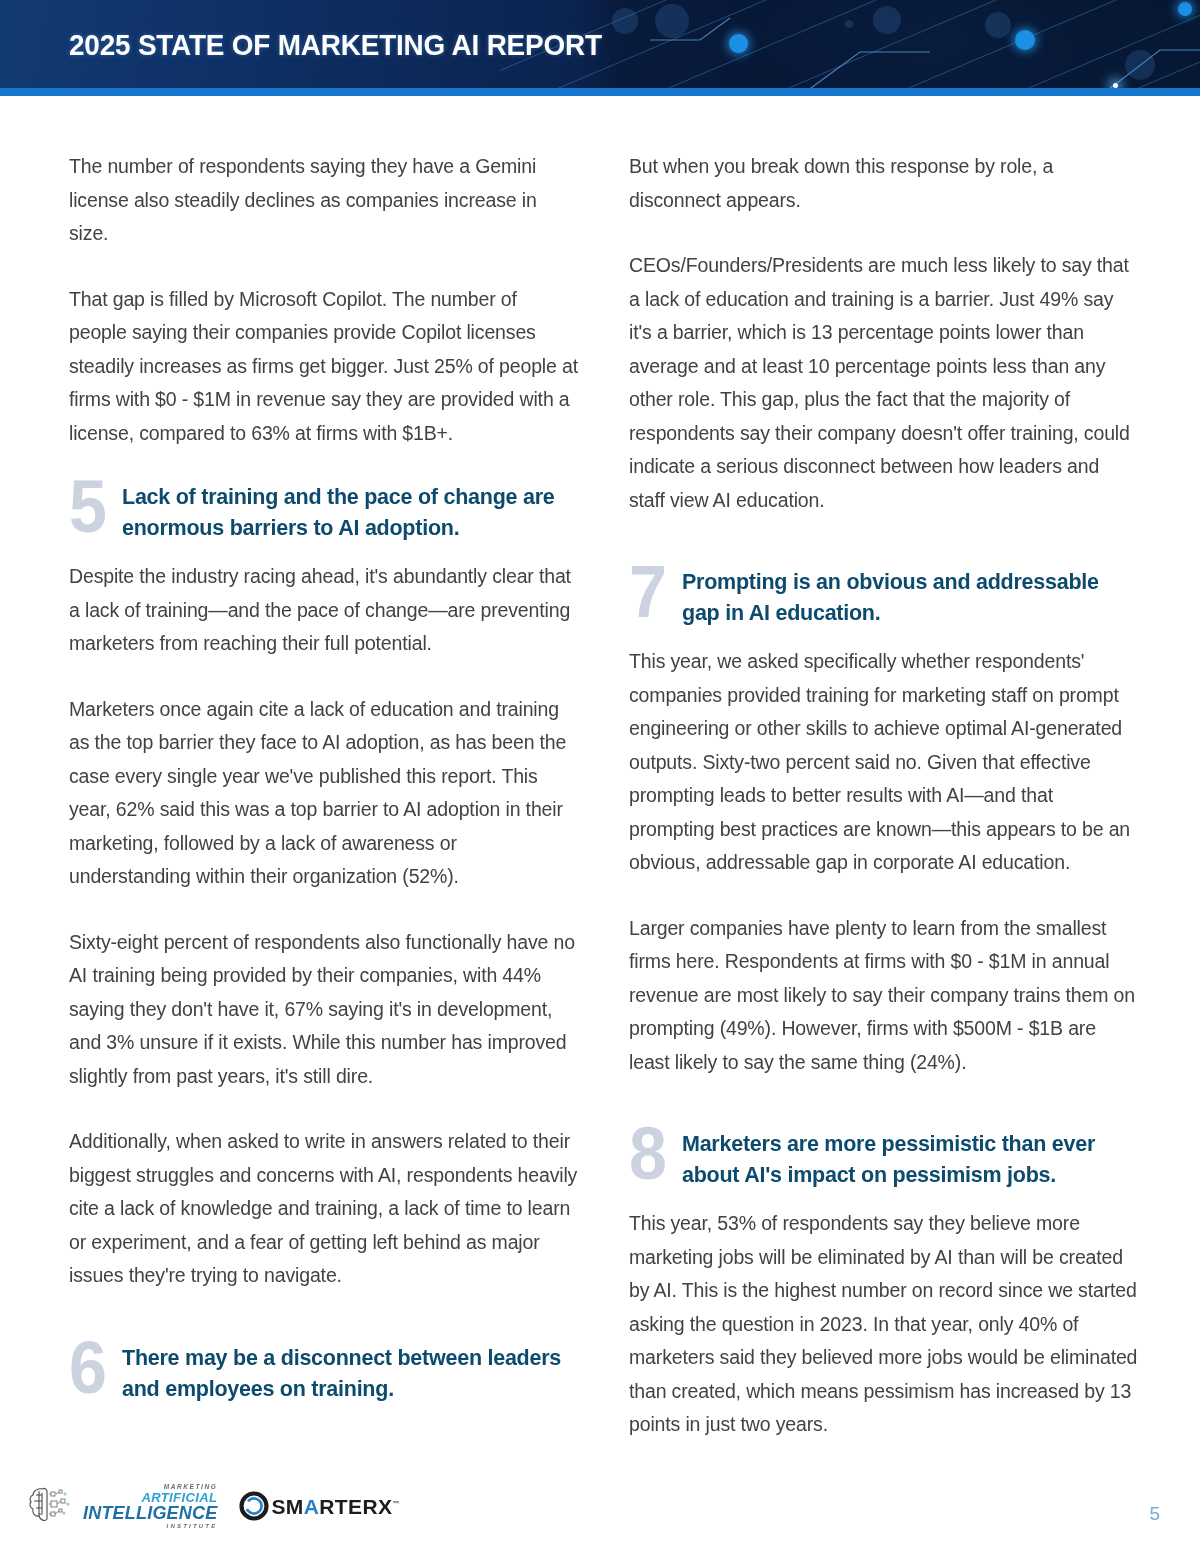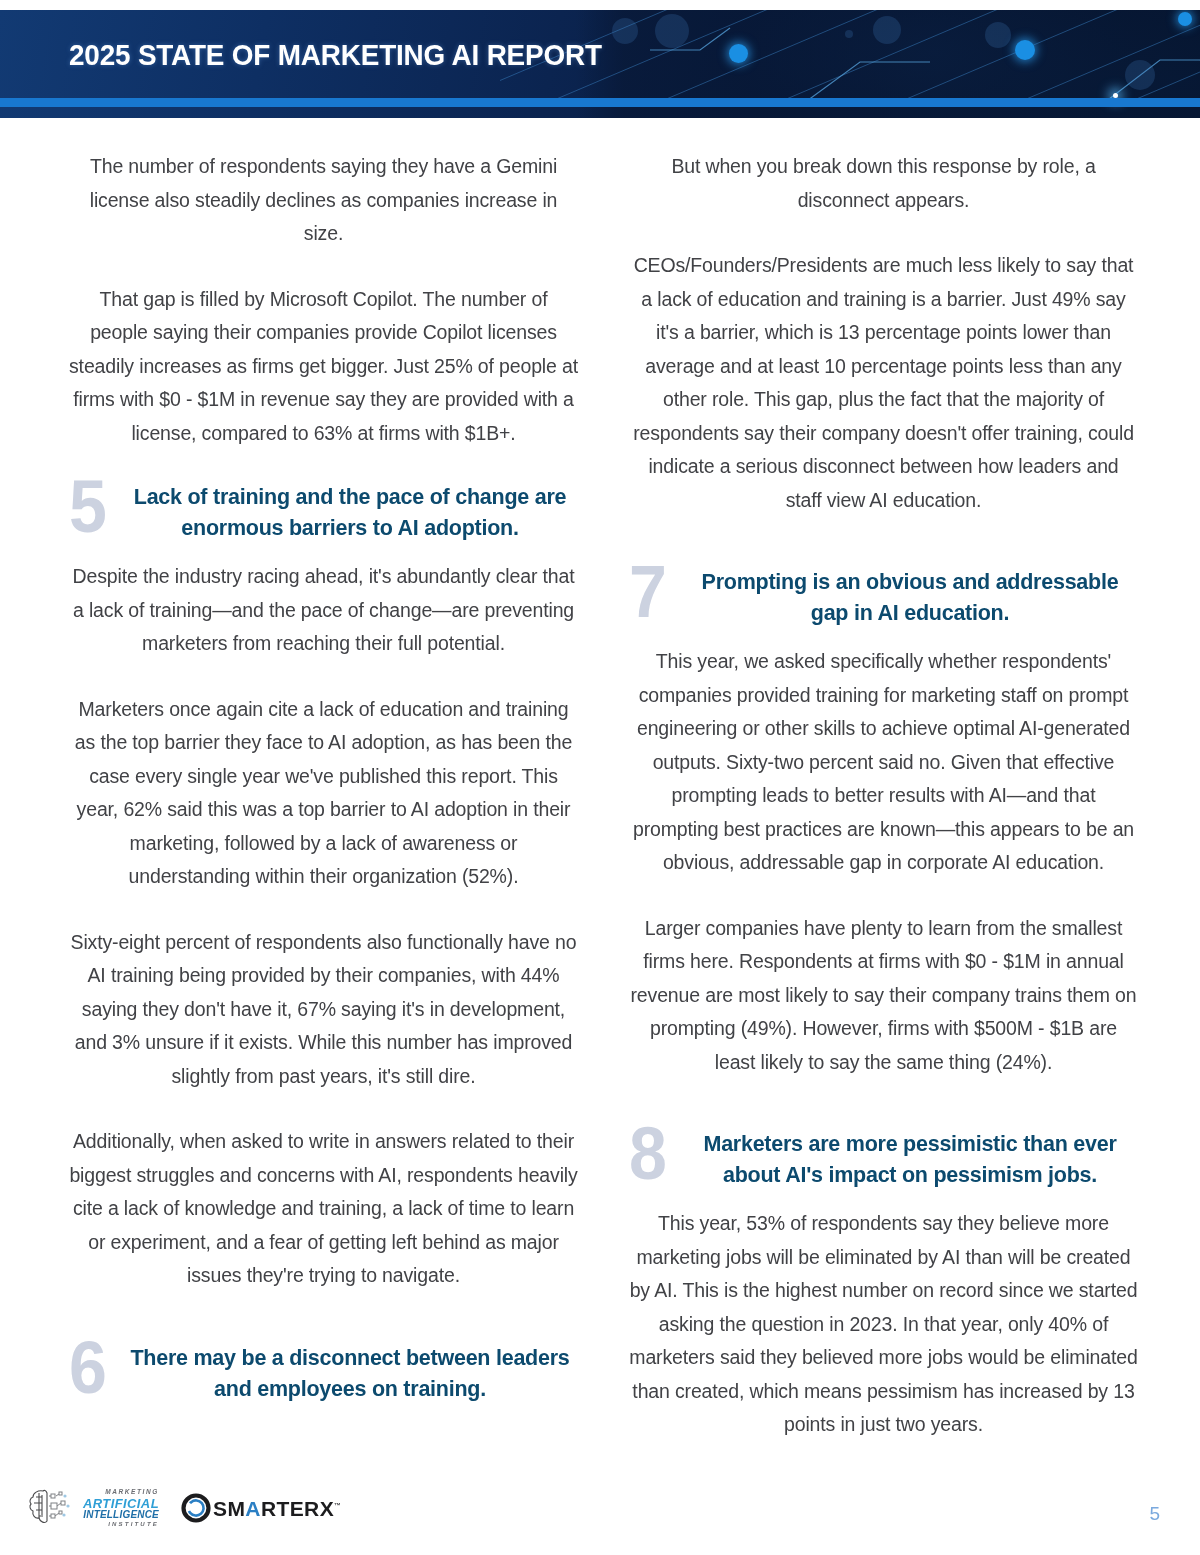--- a/index.html
+++ b/index.html
@@ -12,23 +12,23 @@
     height: 1555px;
     position: relative;
     font-family: "Liberation Sans", sans-serif;
     color: #3a3a3c;
     overflow: hidden;
   }
 
   
   .banner {
     position: absolute;
-    top: 10px; left: 0;
-    width: 1200px;
-    height: 108px;
+    top: 0; left: 0;
+    width: 1200px;
+    height: 96px;
     overflow: hidden;
     background: #be185d;
   }
   .banner-bg {
     position: absolute;
     inset: 0;
     background:
       radial-gradient(ellipse 280px 160px at 78% 40%, rgba(30,90,170,0.45), rgba(0,0,0,0) 70%),
       radial-gradient(ellipse 420px 200px at 98% 65%, rgba(25,110,200,0.40), rgba(0,0,0,0) 72%),
       linear-gradient(100deg, #123a73 0%, #0e2f63 22%, #0b2450 46%, #071b3e 68%, #061833 100%);
@@ -75,21 +75,20 @@
     background: #1878d0;
     z-index: 6;
   }
 
   
   .page-body {
     position: absolute;
     top: 150px;
     left: 0;
     width: 1200px;
-    text-align: center;
   }
   .columns {
     display: flex;
     gap: 51px;
     padding: 0 69px 0 69px;
     align-items: flex-start;
   }
   .col {
     width: 509px;
     flex: 0 0 509px;
@@ -162,21 +161,21 @@
   .maii-text { line-height: 1; text-align: right; }
   .maii-l1 {
     font-size: 6.5px; font-weight: bold; color: #6b6d72;
     letter-spacing: 1.6px; display: block; margin-bottom: 1px;
   }
   .maii-l2 {
     font-size: 13px; font-weight: bold; color: #2f9fd6;
     letter-spacing: 0.4px; display: block;
   }
   .maii-l3 {
-    font-size: 10px; font-weight: bold; color: #1f6fa8;
+    font-size: 18px; font-weight: bold; color: #1f6fa8;
     letter-spacing: 0.2px; display: block;
   }
   .maii-l4 {
     font-size: 6px; font-weight: bold; color: #6b6d72;
     letter-spacing: 2.2px; display: block; margin-top: 1px;
   }
 
   
   .smarterx-logo { display: flex; align-items: center; gap: 2px; }
   .sx-text {

